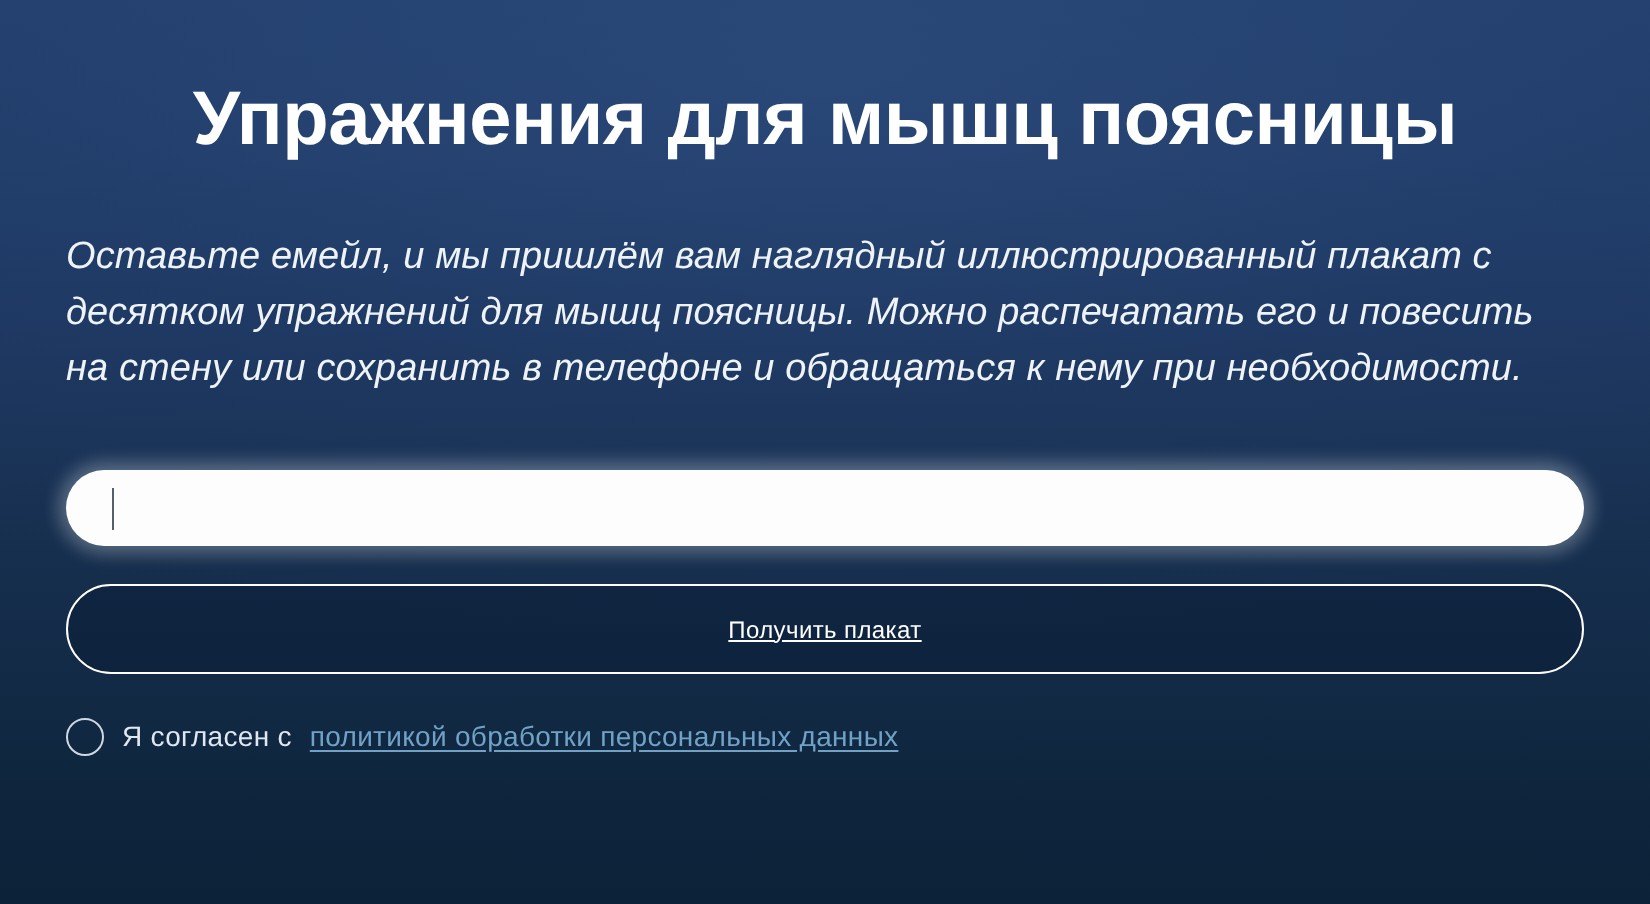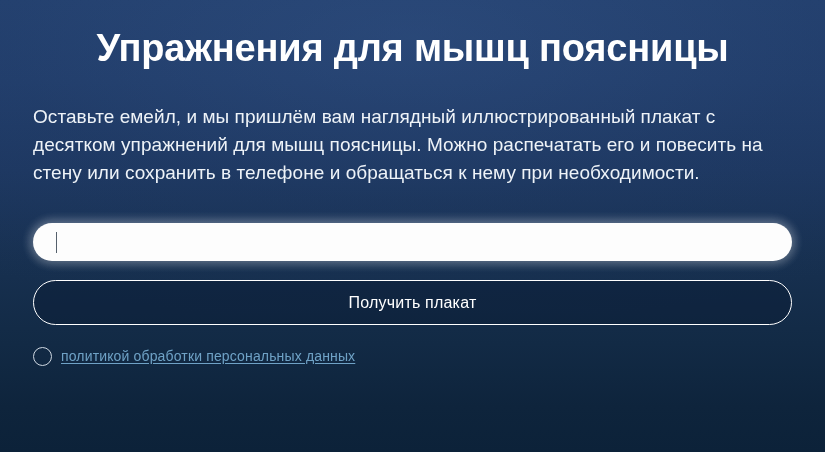--- a/index.html
+++ b/index.html
@@ -40,21 +40,21 @@
     background: radial-gradient(130% 95% at 50% 8%,
                 rgba(58,92,146,0.30) 0%,
                 rgba(42,72,120,0.12) 38%,
                 rgba(0,0,0,0.00) 68%);
     pointer-events: none;
   }
 
   .promo-inner {
     position: relative;
     z-index: 2;
-    padding: 0 33px;
+    padding: 12px 33px;
   }
 
   
   .promo-title {
     margin: 0;
     padding-top: 24px;
     text-align: center;
     color: #ffffff;
     font-size: 38px;
     line-height: 48px;
@@ -65,20 +65,21 @@
 
   
   .promo-text {
     margin: 0;
     padding-top: 31px;
     color: #eef3f8;
     font-size: 19px;
     line-height: 28px;
     font-weight: 400;
     letter-spacing: 0.05px;
+    font-style: italic;
   }
 
   
   .field-wrap {
     position: relative;
     margin-top: 36px;
     height: 38px;
   }
   .field-glow {
     position: absolute;
@@ -127,26 +128,27 @@
     display: block;
     width: 100%;
     height: 45px;
     margin-top: 19px;
     box-sizing: border-box;
     border: 1.5px solid #ffffff;
     border-radius: 23px;
     background: rgba(8,26,50,0.45);
     color: #ffffff;
     font-family: "Liberation Sans", "DejaVu Sans", sans-serif;
-    font-size: 16px;
+    font-size: 12px;
     line-height: 42px;
     letter-spacing: 0.2px;
     text-align: center;
     cursor: pointer;
     padding: 0;
+    text-decoration: underline;
   }
 
   
   .consent-row {
     display: flex;
     align-items: center;
     margin-top: 22px;
     gap: 9px;
   }
   .consent-checkbox {
@@ -189,17 +191,18 @@
     <div class="field-wrap">
       <span class="field-glow"></span>
       <input class="email-input" type="text" placeholder="" style="">
       <span class="fake-caret"></span>
     </div>
 
     <button class="submit-button" type="button">Получить плакат</button>
 
     <div class="consent-row">
       <button class="consent-checkbox" type="button" role="checkbox" aria-checked="false"></button>
+      <span class="consent-text">Я согласен с</span>
       <a class="consent-link" href="#">политикой обработки персональных данных</a>
     </div>
 
   </div>
 </div>
 
 </body></html>

